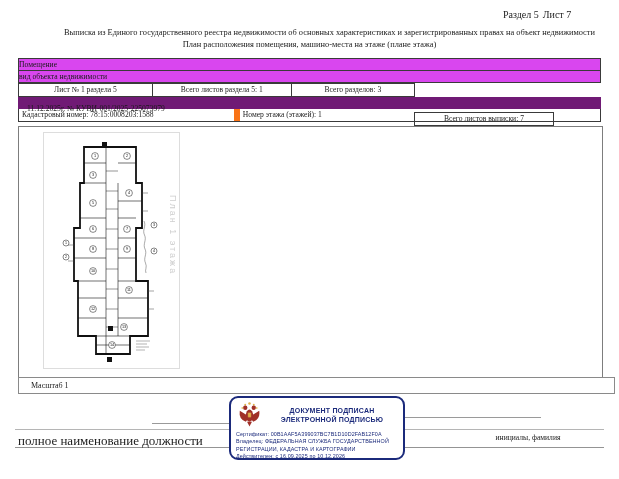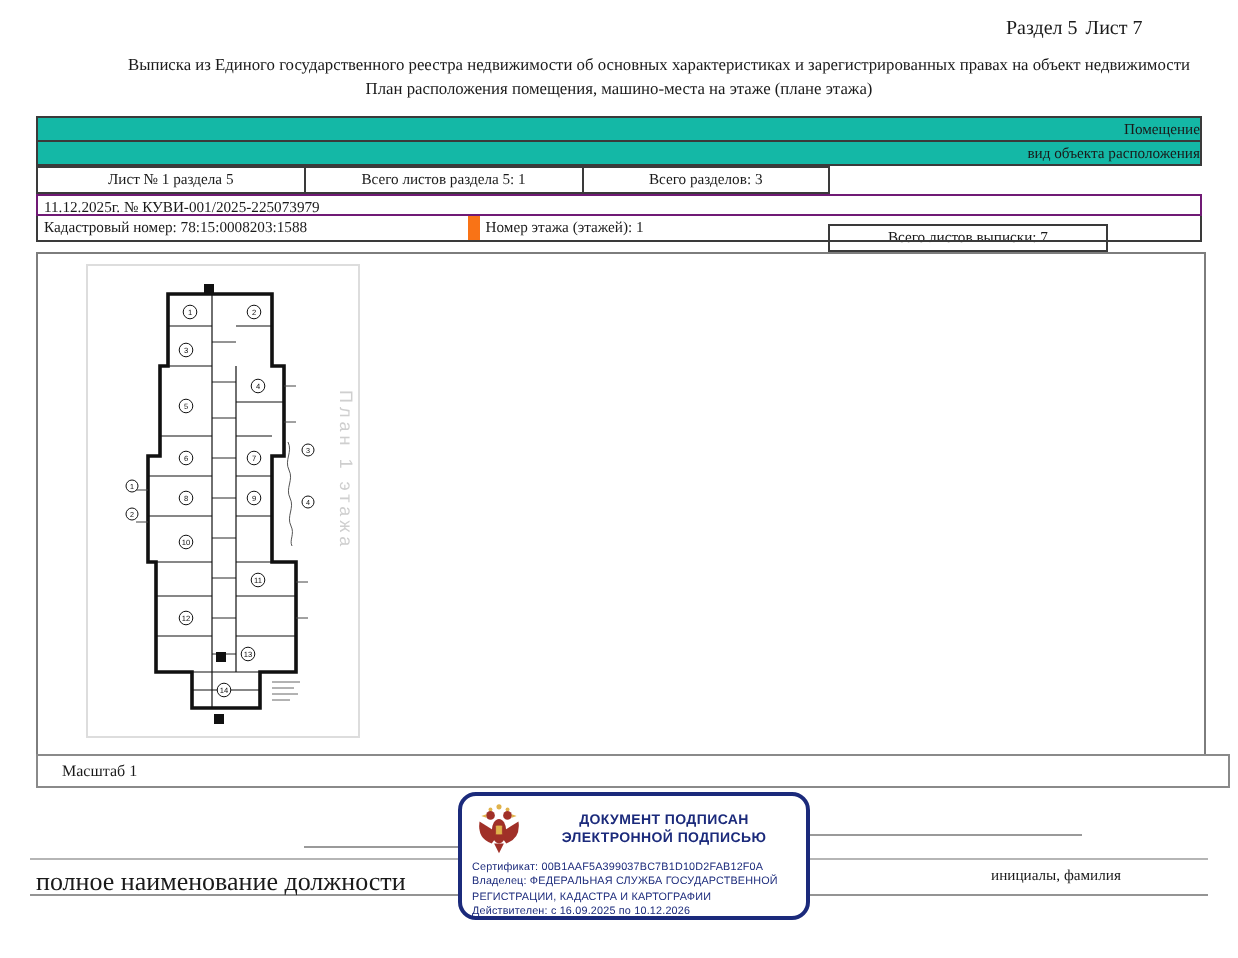--- a/index.html
+++ b/index.html
@@ -6,28 +6,28 @@
   .page{position:relative;width:619px;height:479px;background:#fff;overflow:hidden;
         font-family:"Liberation Serif","DejaVu Serif",serif;color:#1a1a1a;}
 
   
   .hdr-right{position:absolute;top:9px;left:503px;font-size:10px;display:flex;gap:4px;}
   .title1{position:absolute;top:28px;left:0;width:619px;text-align:center;font-size:8.4px;margin-left:20px;}
   .title2{position:absolute;top:40px;left:0;width:619px;text-align:center;font-size:8.4px;}
 
   
   .tblA{position:absolute;top:58px;left:18px;width:583px;}
-  .tblA .r{border:1px solid #3a3a3a;height:11px;line-height:11px;text-align:right;font-size:7.6px;background:#14b8a6;padding-left:14px;}
+  .tblA .r{border:1px solid #3a3a3a;height:11px;line-height:11px;text-align:left;font-size:7.6px;background:#d946ef;}
   .tblA .r2{border-top:none;}
   .tblB{position:absolute;top:83px;left:18px;width:536px;display:flex;}
   .tblB .c{border:1px solid #3a3a3a;height:12px;line-height:12px;text-align:center;font-size:7.6px;}
   .tblB .c + .c{margin-left:-1px;}
   .cw1{width:25%;} .cw2{width:26%;} .cw3{width:23%;} .cw4{width:26%;margin-top:29px;}
   .tblC{position:absolute;top:97px;left:18px;width:583px;}
-  .tblC .r{border:1px solid #701a75;height:11px;line-height:11px;font-size:7.6px;padding-left:3px;box-sizing:border-box;}
+  .tblC .r{border:6px solid #701a75;height:11px;line-height:11px;font-size:7.6px;padding-left:3px;box-sizing:border-box;}
   .tblC .rowsplit{border:1px solid #3a3a3a;border-top:none;height:12px;display:flex;font-size:7.6px;line-height:12px;}
   .tblC .cellA{width:38%;border-right:6px solid #f97316;padding-left:3px;box-sizing:border-box;}
   .tblC .cellB{flex:1;padding-left:3px;}
 
   
   .planbox{position:absolute;top:126px;left:18px;width:583px;height:250px;border:1px solid #7d7d7d;background:#fff;}
   .planimg{position:absolute;top:132px;left:43px;width:135px;height:235px;border:1px solid #ddd;background:#fff;}
   .scalerow{position:absolute;top:377px;left:18px;width:583px;height:15px;border:1px solid #8a8a8a;
             box-sizing:content-box;font-size:8px;line-height:15px;padding-left:12px;background:#fff;}
 
@@ -55,21 +55,21 @@
   <div class="hdr-right">
     <span>Раздел 5</span>
     <span>Лист 7</span>
   </div>
 
   <div class="title1">Выписка из Единого государственного реестра недвижимости об основных характеристиках и зарегистрированных правах на объект недвижимости</div>
   <div class="title2">План расположения помещения, машино-места на этаже (плане этажа)</div>
 
   <div class="tblA">
     <div class="r">Помещение</div>
-    <div class="r r2">вид объекта расположения</div>
+    <div class="r r2">вид объекта недвижимости</div>
   </div>
 
   <div class="tblB">
     <div class="c cw1">Лист № 1 раздела 5</div>
     <div class="c cw2">Всего листов раздела 5: 1</div>
     <div class="c cw3">Всего разделов: 3</div>
     <div class="c cw4">Всего листов выписки: 7</div>
   </div>
 
   <div class="tblC">

